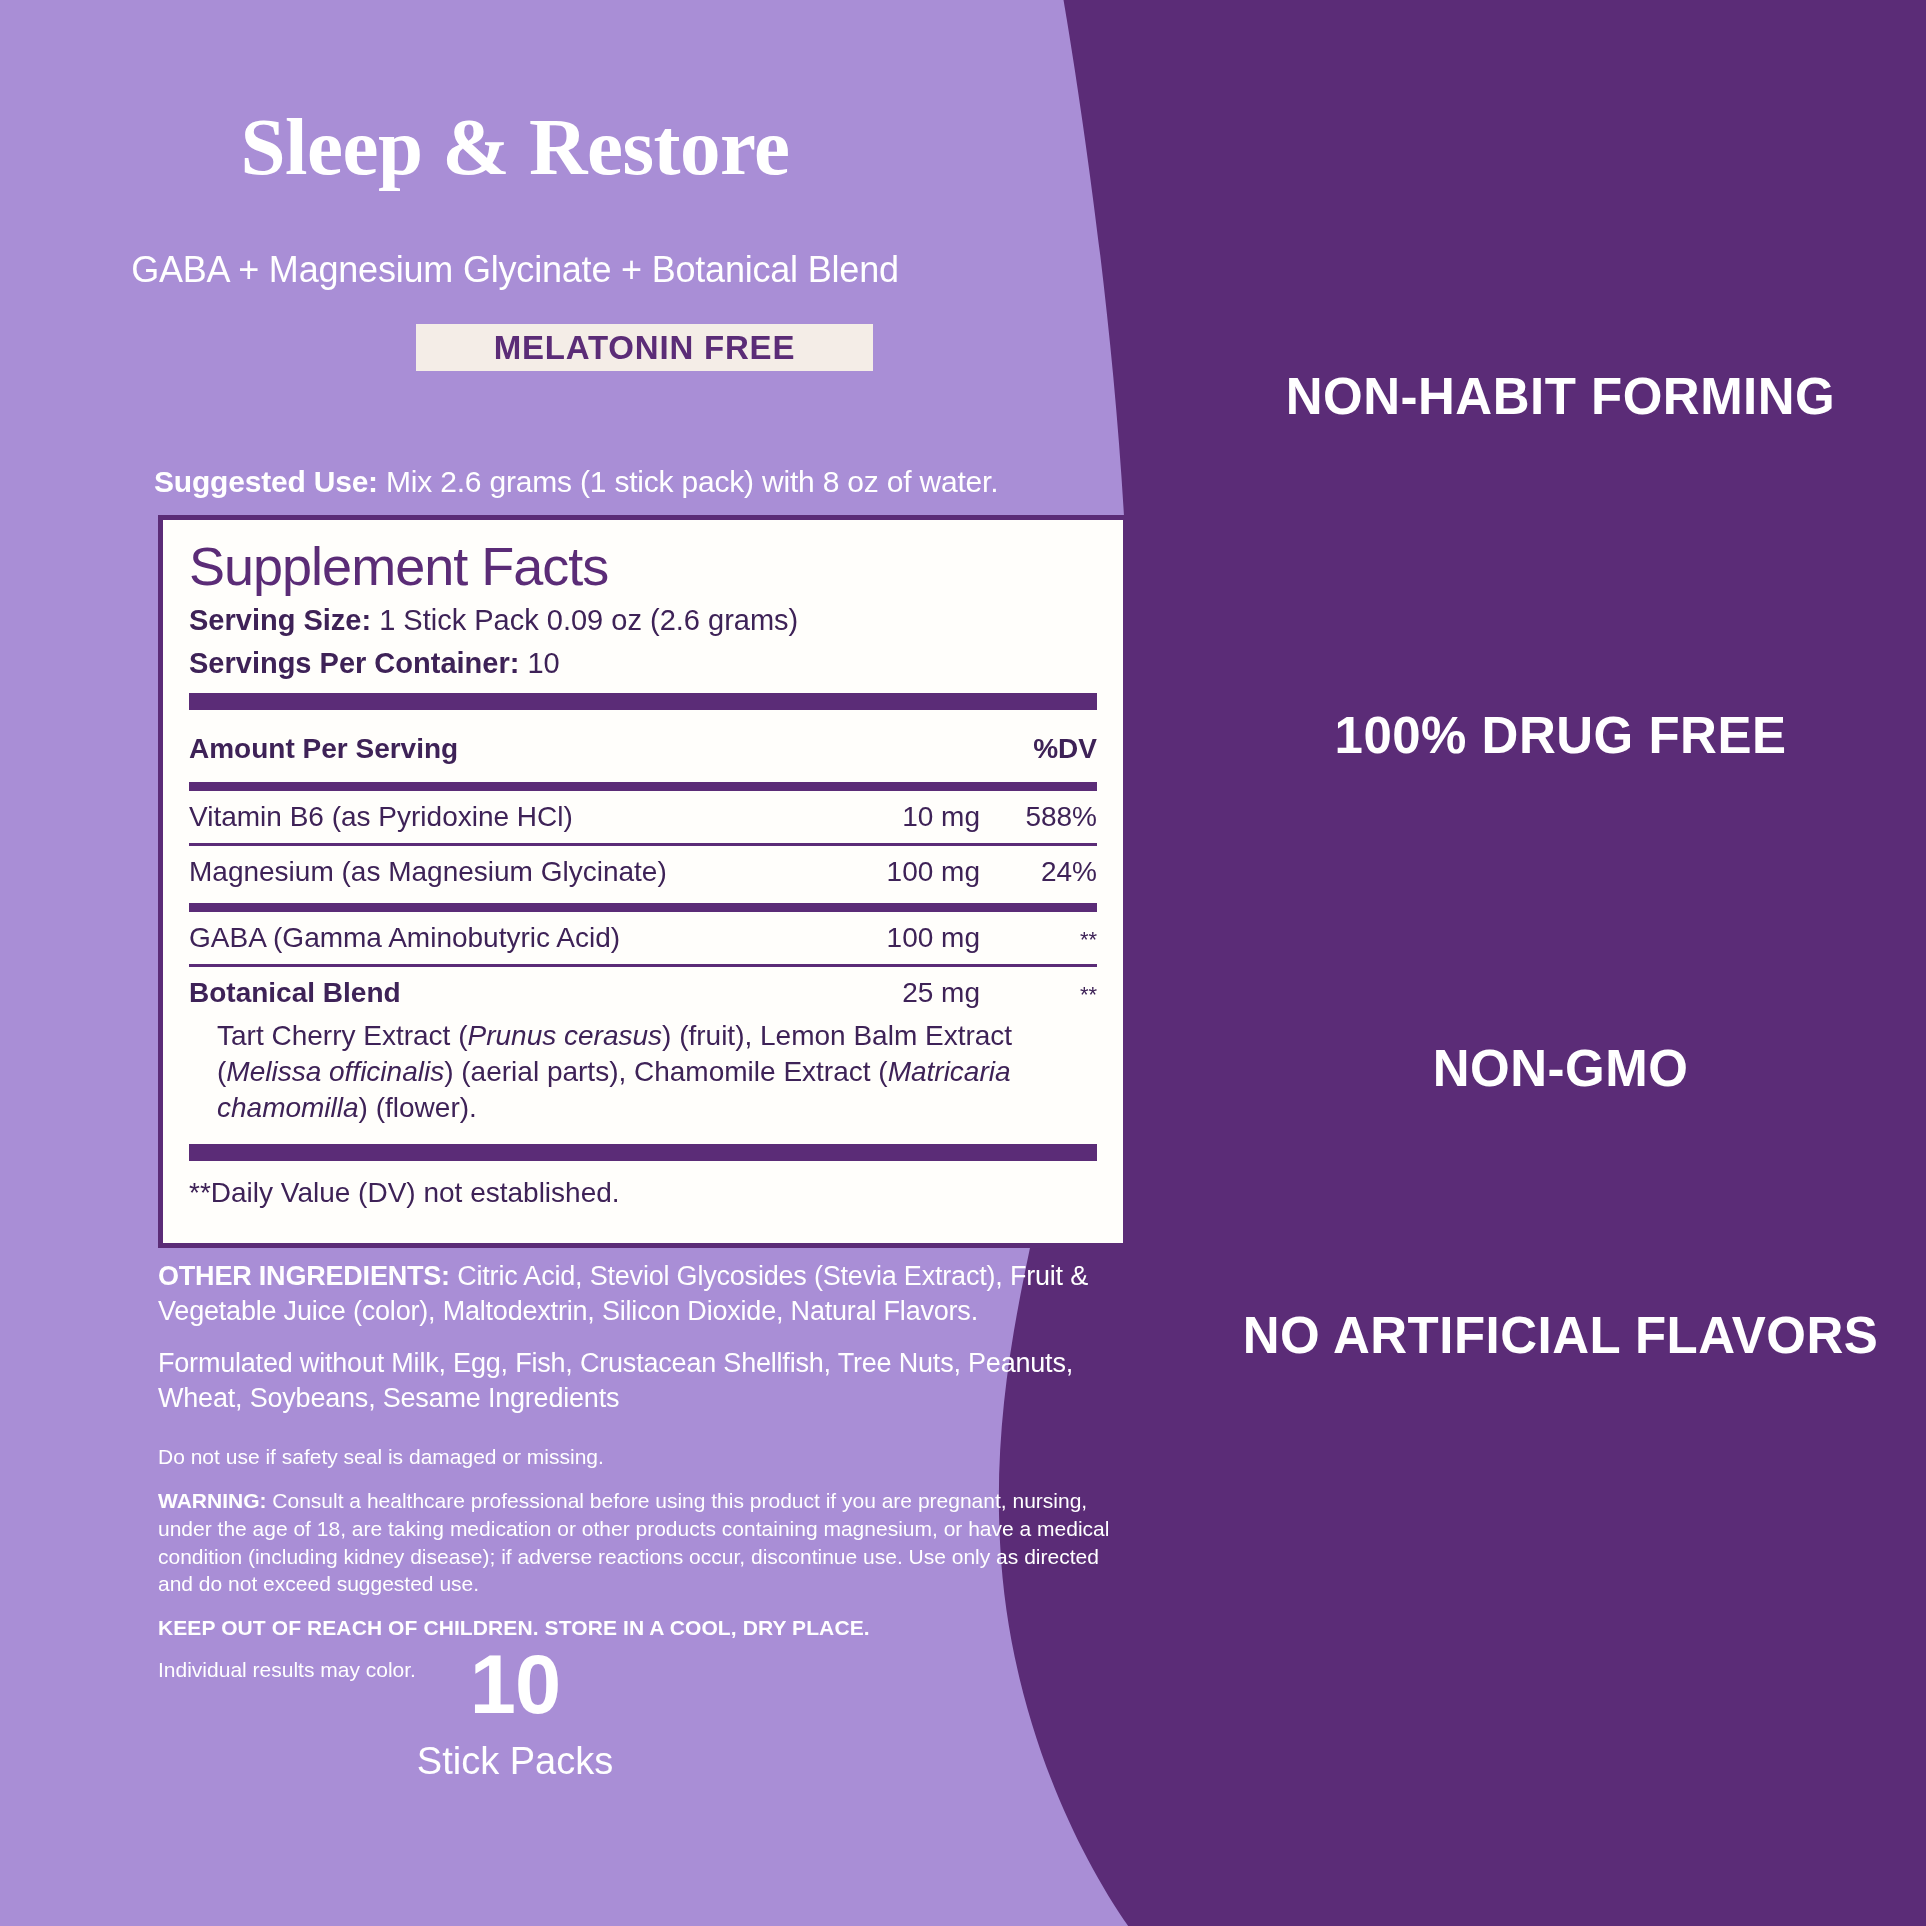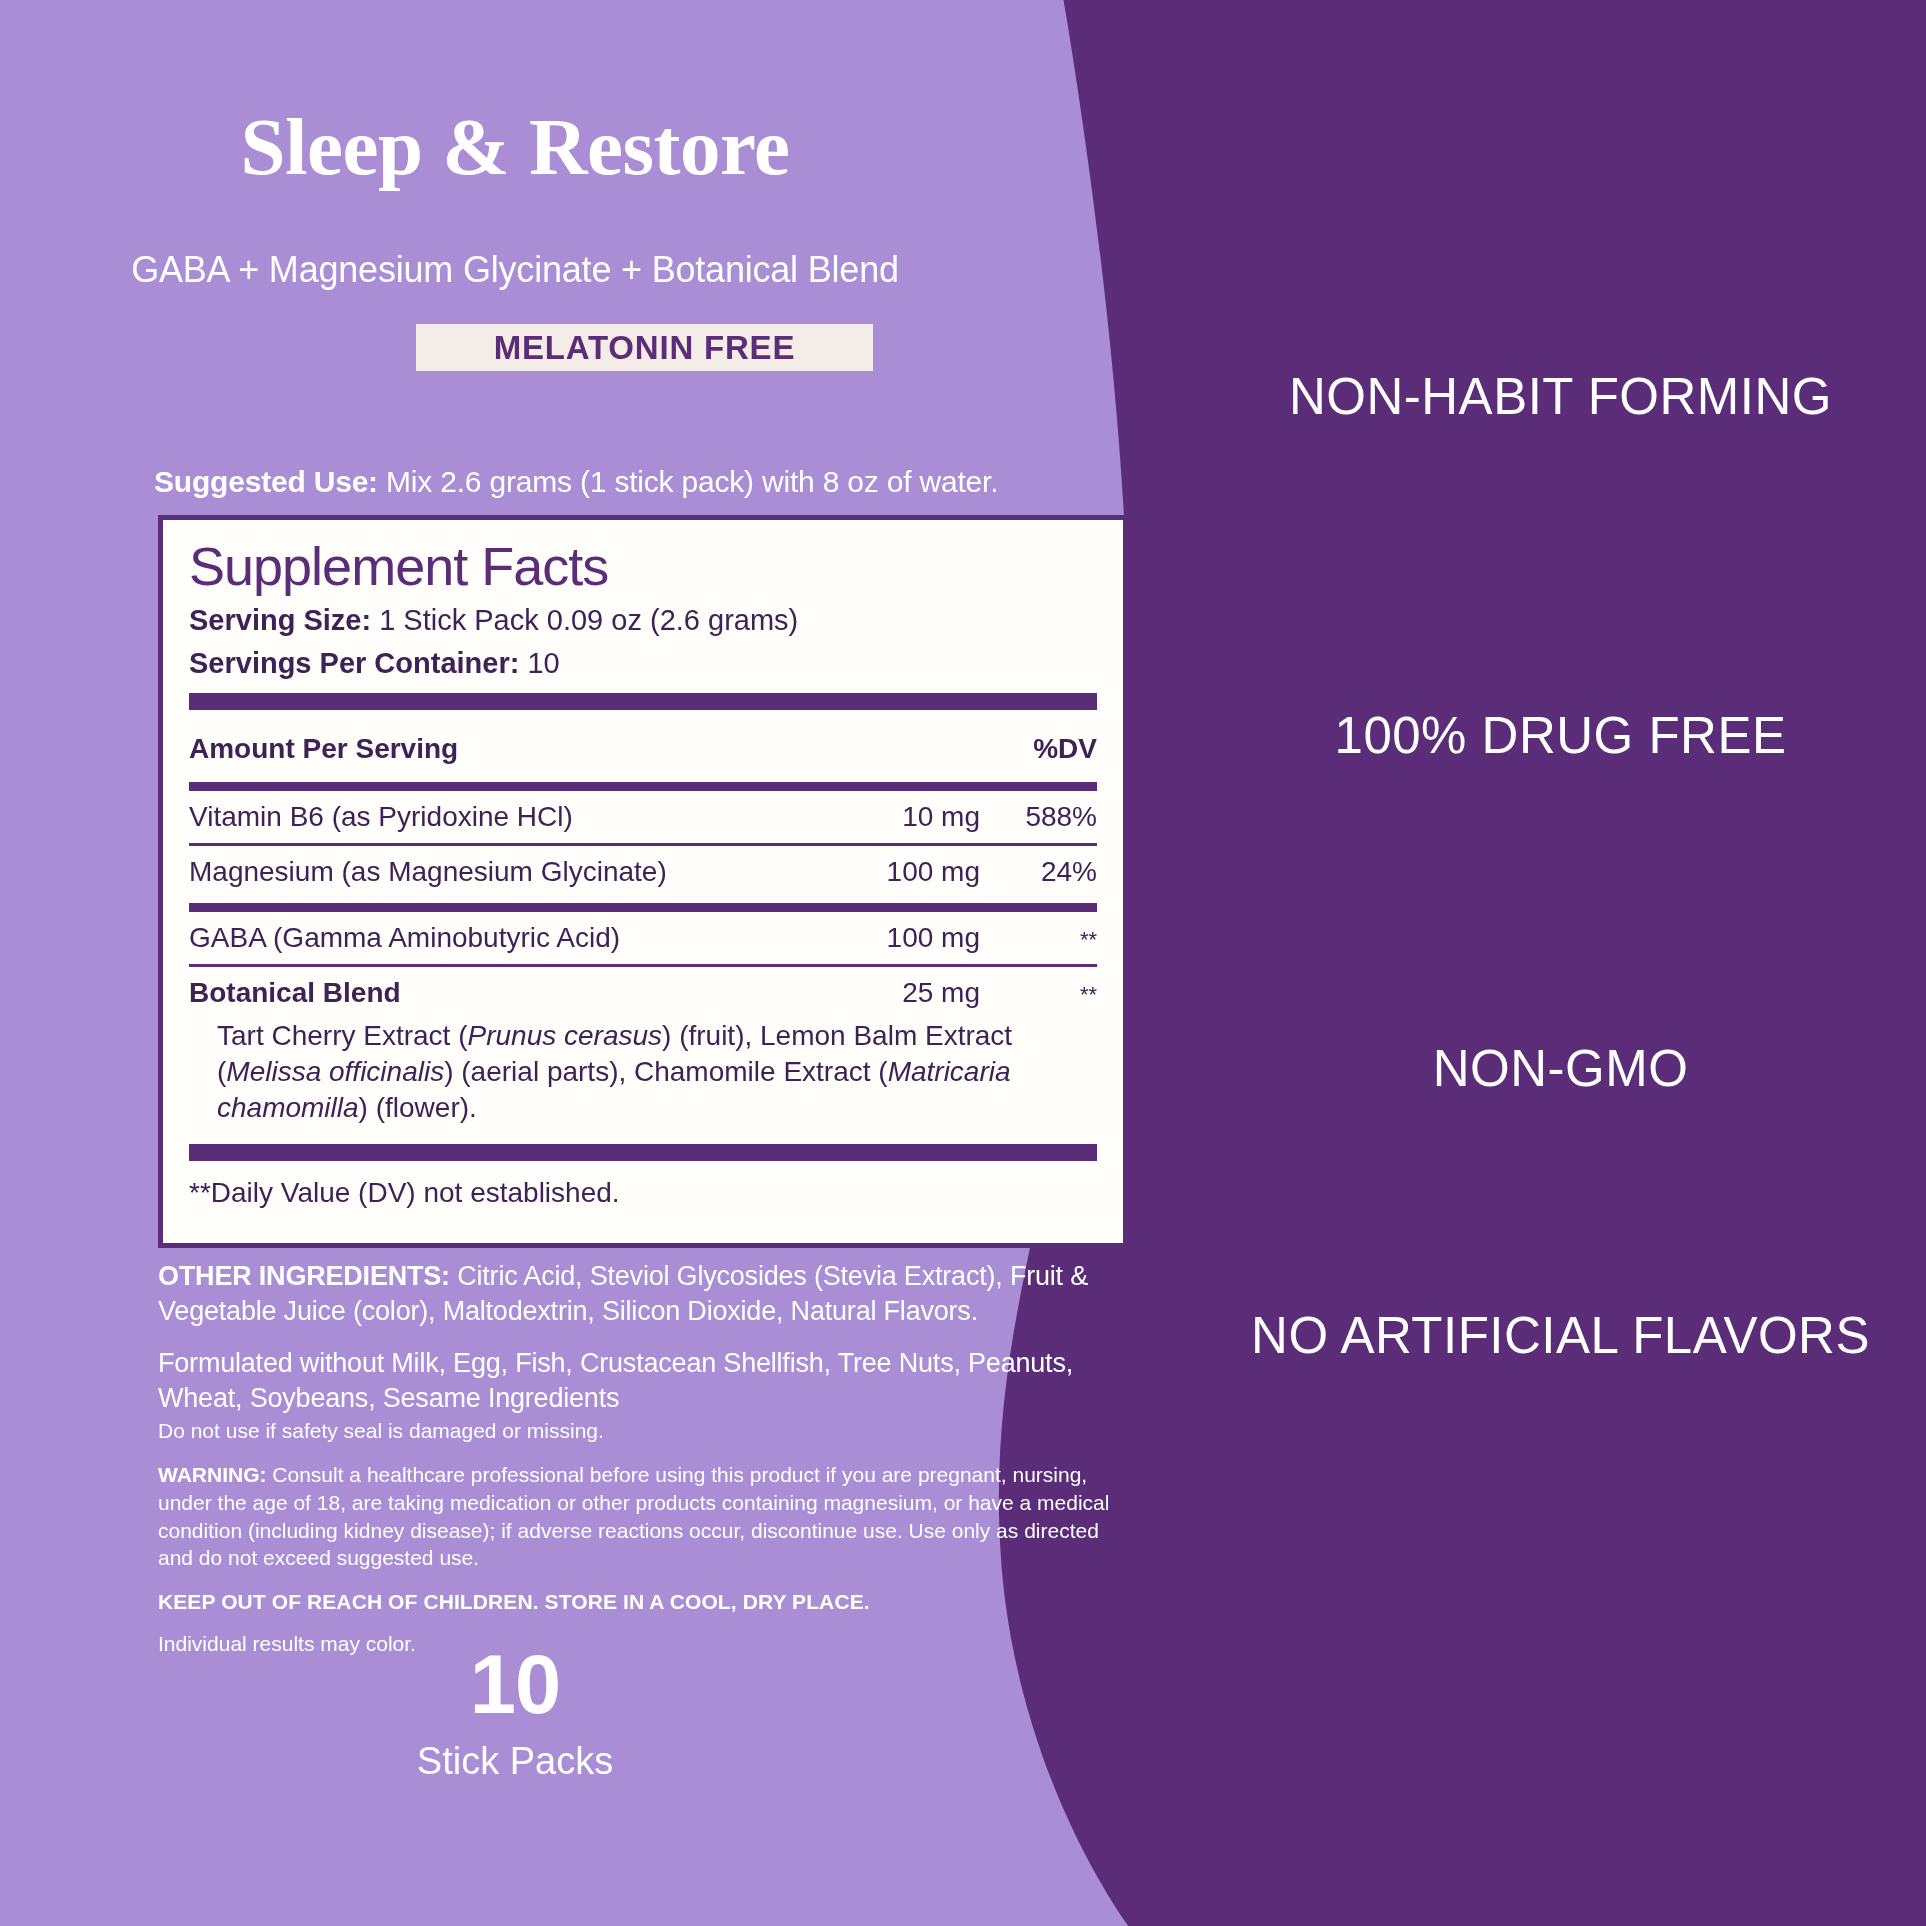--- a/index.html
+++ b/index.html
@@ -110,21 +110,21 @@
   }
 
   
   #below {
     position: absolute; top: 1259px; left: 158px; width: 970px;
     color: #FFFFFF;
   }
   .other-ing { font-size: 27px; line-height: 1.28; letter-spacing: -0.2px; }
   .other-ing b { font-weight: 700; }
   .formulated { font-size: 27px; line-height: 1.28; margin-top: 18px; letter-spacing: -0.2px; }
-  .seal { font-size: 21px; margin-top: 4px; }
+  .seal { font-size: 21px; margin-top: 30px; }
   .warning { font-size: 21px; margin-top: 18px; line-height: 1.32; }
   .warning b { font-weight: 700; }
   .keepout { font-size: 21px; font-weight: 700; margin-top: 18px; letter-spacing: 0.1px; }
   .indiv { font-size: 21px; margin-top: 18px; }
 
   
   #count-block {
     position: absolute; top: 1643px; left: 0; width: 1030px;
     text-align: center; color: #FFFFFF;
   }
@@ -134,21 +134,21 @@
   
   #claims {
     position: absolute; right: 0; top: 0;
     width: 733px; height: 1927px;
     z-index: 2;
     color: #FFFFFF;
   }
   .claim {
     position: absolute; width: 693px; left: 20px;
     text-align: center;
-    font-weight: 400;
+    font-weight: 700;
     font-size: 51px;
     line-height: 1.13;
     letter-spacing: 0.5px;
   }
   .claim.c0 { top: 368px; }
   .claim.c1 { top: 707px; }
   .claim.c2 { top: 1040px; }
   .claim.c3 { top: 1307px; }
 </style>
 </head>

